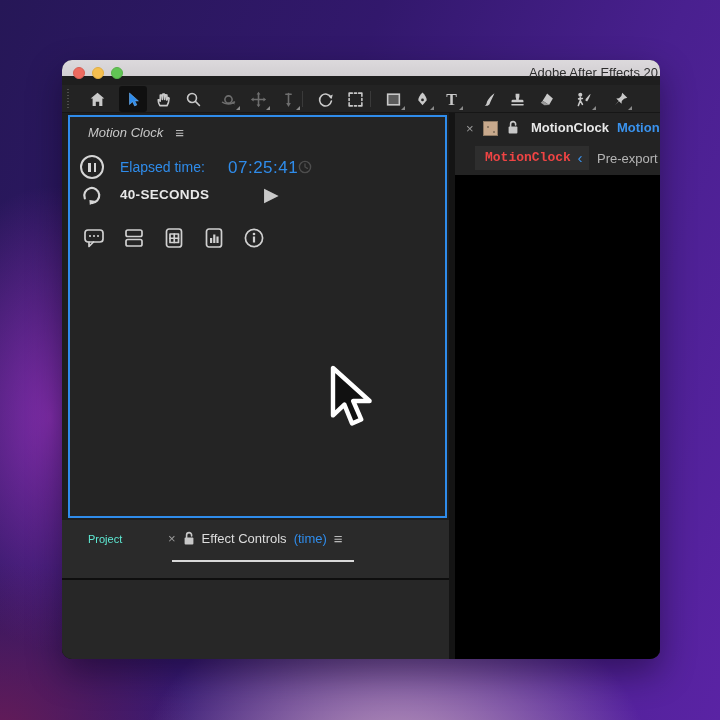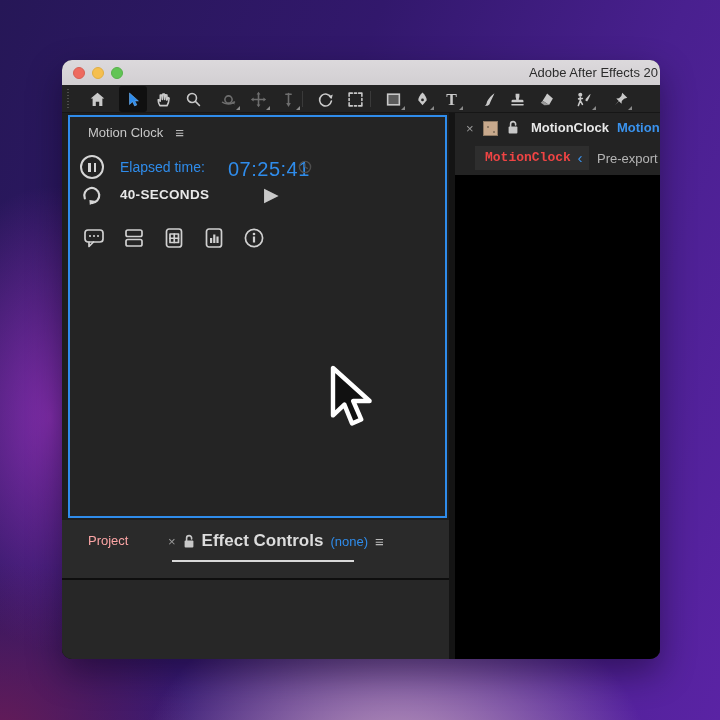--- a/index.html
+++ b/index.html
@@ -16,21 +16,21 @@
   }
 
   
   .window {
     position:absolute; left:62px; top:60px; width:598px; height:599px;
     border-radius:10px; overflow:hidden;
     box-shadow:0 14px 34px rgba(10,0,25,.45);
     background:#1e1e1e;
   }
   .titlebar {
-    position:absolute; left:0; top:0; right:0; height:25px;
+    position:absolute; left:0; top:0; right:0; height:16px;
     background:linear-gradient(#dcd9dc,#d2cfd2);
     display:flex; align-items:center;
   }
   .lights { position:absolute; left:11px; top:6.5px; display:flex; gap:7px; }
   .light { width:12px; height:12px; border-radius:50%; display:inline-block; cursor:default; }
   .light.red    { background:#ee6a5f; border:1px solid #d55f55; }
   .light.yellow { background:#f5bf4f; border:1px solid #dfae43; }
   .light.green  { background:#61c454; border:1px solid #57b14a; }
   .win-title {
     position:absolute; right:2px; top:0; height:25px; line-height:25px;
@@ -66,51 +66,51 @@
   .content { position:absolute; left:0; top:53px; right:0; bottom:0; background:#161616; }
   .left-region { position:absolute; left:0; top:0; width:387px; bottom:0; background:#1e1e1e; }
   .v-gap { position:absolute; left:387px; top:0; width:6px; bottom:0; background:#141414; }
   .right-region { position:absolute; left:393px; top:0; width:205px; bottom:0; background:#232323; }
 
   
   .mc-panel {
     position:absolute; left:6px; top:2px; width:379px; height:403px;
     background:#242424; border:2px solid #2f8ceb;
   }
-  .mc-header { position:absolute; left:18px; top:8px; display:flex; align-items:center; gap:12px; }
+  .mc-header { position:absolute; left:18px; top:8px; display:flex; align-items:center; gap:12px;font-style:italic; }
   .mc-title { font-size:13px; color:#c8c8c8; }
   .menu-glyph { font-size:15px; color:#b9b9b9; cursor:pointer; line-height:1; }
   .mc-row { position:absolute; left:0; width:100%; height:26px; }
   .mc-row1 { top:38px; } .mc-row2 { top:66px; } .mc-row3 { top:109px; }
 
   .pause-btn {
     position:absolute; left:10px; top:0; width:24px; height:24px; border-radius:50%;
     border:2.5px solid #d6d6d6; display:flex; align-items:center; justify-content:center; gap:3px;
     cursor:pointer;
   }
   .pause-btn i { width:2.5px; height:9px; background:#d6d6d6; }
   .elapsed-label { position:absolute; left:50px; top:4px; font-size:14px; color:#2f8ceb; }
-  .elapsed-value { position:absolute; left:158px; top:3px; font-size:20px; color:#2f8ceb; letter-spacing:.5px; }
+  .elapsed-value { position:absolute; left:158px; top:3px; font-size:17px; color:#2f8ceb; letter-spacing:.5px; }
   .mini-clock { position:absolute; left:228px; top:5px; }
 
   .loop-btn { position:absolute; left:10px; top:1px; cursor:pointer; }
   .timer-label { position:absolute; left:50px; top:4px; font-size:13.5px; font-weight:bold; color:#e8e8e8; letter-spacing:.3px; }
   .play-btn { position:absolute; left:194px; top:0px; font-size:19px; color:#c9c9c9; line-height:24px; cursor:pointer; }
 
   .mc-icons { position:absolute; left:12px; top:0; display:flex; gap:16px; }
   .mc-icons .ic { width:24px; height:24px; cursor:pointer; }
   .mc-icons .stroke { stroke:#d0d0d0; fill:none; stroke-width:1.7; stroke-linecap:round; stroke-linejoin:round; }
   .mc-icons .fill { fill:#d0d0d0; }
 
   
   .tabs-row { position:absolute; left:0; top:407px; width:100%; height:58px; background:#2a2a2a; }
-  .project-tab { position:absolute; left:26px; top:13px; font-size:13px; color:#fca5a5; cursor:pointer; }
+  .project-tab { position:absolute; left:26px; top:13px; font-size:11px; color:#5eead4; cursor:pointer; }
   .ec-tab { position:absolute; left:106px; top:11px; display:flex; align-items:center; gap:7px; cursor:pointer; }
   .ec-close { font-size:13px; color:#9a9a9a; cursor:pointer; }
-  .ec-label { font-size:17px; color:#dcdcdc; font-weight:bold; }
+  .ec-label { font-size:13px; color:#dcdcdc; font-weight:normal; }
   .ec-none { font-size:13px; color:#2f8ceb; }
   .ec-underline { position:absolute; left:110px; top:40px; width:182px; height:2px; background:#d9d9d9; }
   .lr-divider { position:absolute; left:0; top:465px; width:100%; height:2px; background:#0e0e0e; }
   .lower-panel { position:absolute; left:0; top:467px; width:100%; bottom:0; background:#272727; }
 
   
   .comp-header { position:absolute; left:0; top:0; width:100%; height:62px; background:#232323; }
   .comp-row1 { position:absolute; left:0; top:4px; width:100%; height:26px; white-space:nowrap; overflow:hidden; }
   .comp-close { position:absolute; left:11px; top:4px; font-size:13px; color:#9a9a9a; cursor:pointer; }
   .comp-thumb {
@@ -323,21 +323,21 @@
 
       <div class="tabs-row">
         <span class="project-tab">Project</span>
         <div class="ec-tab">
           <span class="ec-close">×</span>
           <svg class="lockicon" width="12" height="15" viewBox="0 0 12 14">
             <path class="lk-shackle" d="M3.6 6 V3.6 A2.5 2.5 0 0 1 8.6 3.6 V4.4"></path>
             <rect class="lk-body" x="1.6" y="6" width="8.8" height="7" rx="1"></rect>
           </svg>
           <span class="ec-label">Effect Controls</span>
-          <span class="ec-none">(none)</span>
+          <span class="ec-none">(time)</span>
           <span class="menu-glyph">≡</span>
         </div>
         <div class="ec-underline"></div>
       </div>
       <div class="lr-divider"></div>
       <div class="lower-panel"></div>
     </div>
 
     <div class="v-gap"></div>
 

